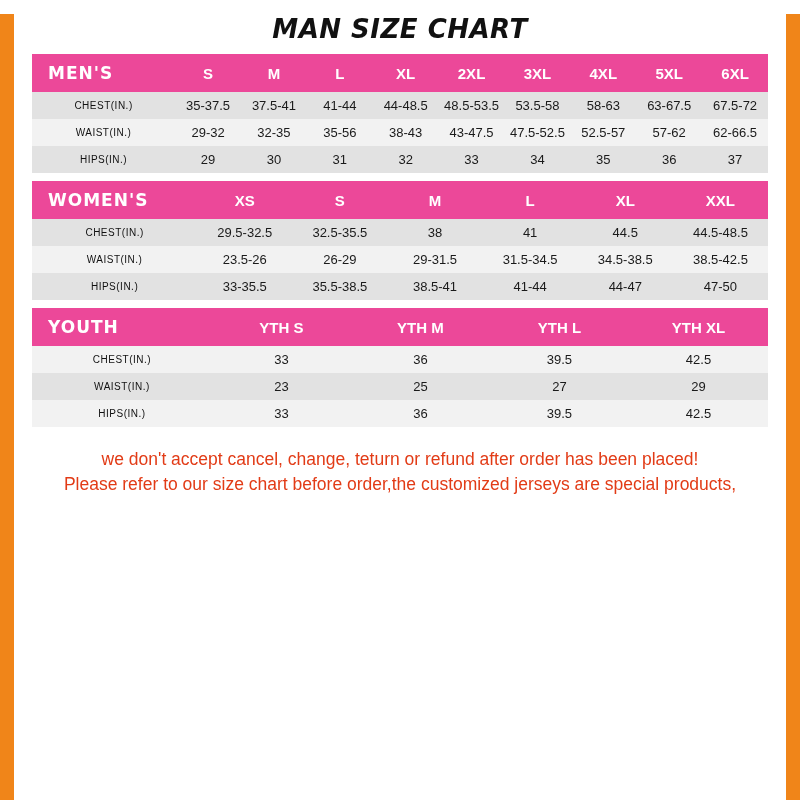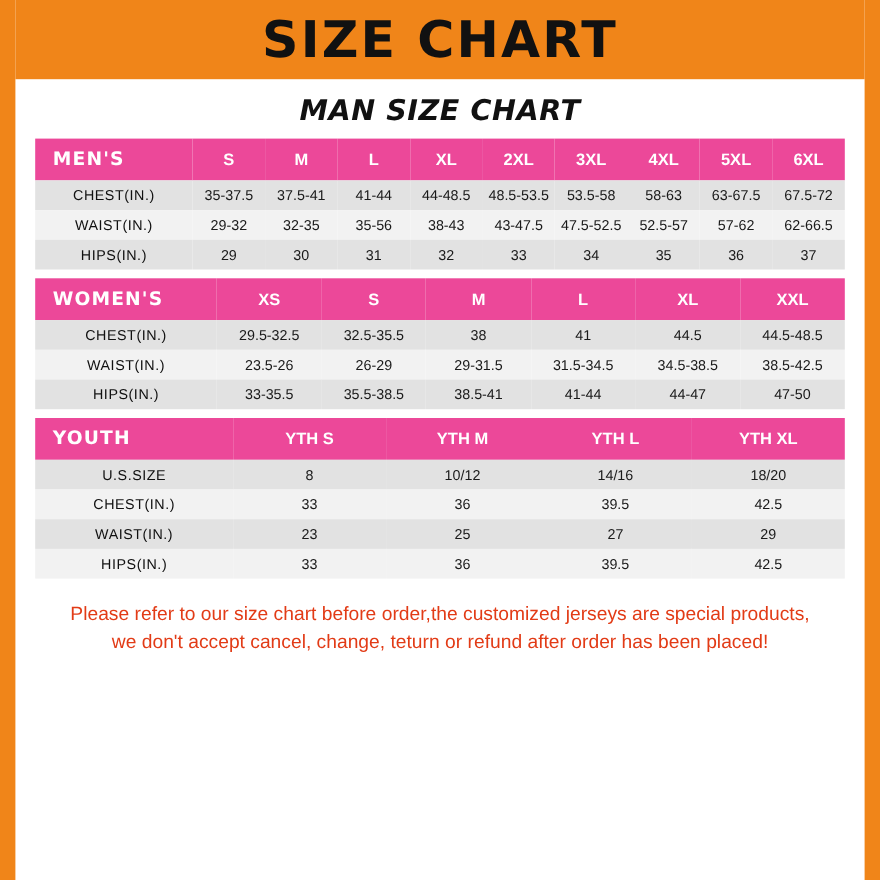--- a/index.html
+++ b/index.html
@@ -80,21 +80,21 @@
     text-align: left;
     padding-left: 16px;
   }
   table.size-table tbody tr.odd td {
     background: #e2e2e2;
   }
   table.size-table tbody tr.even td {
     background: #f2f2f2;
   }
   table.size-table tbody td.rowlabel {
-    font-size: 13px;
+    font-size: 10px;
     letter-spacing: 0.5px;
     color: #111111;
     text-align: center;
   }
   .men-col-0 { width: 17%; }
   .women-col-0 { width: 20%; margin-left: 34px; }
   .youth-col-0 { width: 22%; }
   .footer-note {
     margin-top: 14px;
     padding: 6px 6px 0 6px;
@@ -106,23 +106,20 @@
   }
   .footer-note .line {
     display: block;
   }
 </style>
 </head>
 <body>
 
 <div class="page">
 
-  <div class="header-band">
-    <div class="header-title">SIZE CHART</div>
-  </div>
 
   <div class="content">
 
     <div class="section">
       <div class="section-title">MAN SIZE CHART</div>
       <table class="size-table">
         <thead>
           <tr>
             <th class="rowhead men-col-0">MEN'S</th>
             <th>S</th>
@@ -227,27 +224,20 @@
         <thead>
           <tr>
             <th class="rowhead youth-col-0">YOUTH</th>
             <th>YTH S</th>
             <th>YTH M</th>
             <th>YTH L</th>
             <th>YTH XL</th>
           </tr>
         </thead>
         <tbody>
-          <tr class="odd">
-            <td class="rowlabel">U.S.SIZE</td>
-            <td>8</td>
-            <td>10/12</td>
-            <td>14/16</td>
-            <td>18/20</td>
-          </tr>
           <tr class="even">
             <td class="rowlabel">CHEST(IN.)</td>
             <td>33</td>
             <td>36</td>
             <td>39.5</td>
             <td>42.5</td>
           </tr>
           <tr class="odd">
             <td class="rowlabel">WAIST(IN.)</td>
             <td>23</td>
@@ -260,18 +250,18 @@
             <td>33</td>
             <td>36</td>
             <td>39.5</td>
             <td>42.5</td>
           </tr>
         </tbody>
       </table>
     </div>
 
     <div class="footer-note">
+      <span class="line">we don't accept cancel, change, teturn or refund after order has been placed!</span>
       <span class="line">Please refer to our size chart before order,the customized jerseys are special products,</span>
-      <span class="line">we don't accept cancel, change, teturn or refund after order has been placed!</span>
     </div>
 
   </div>
 </div>
 
 </body></html>

